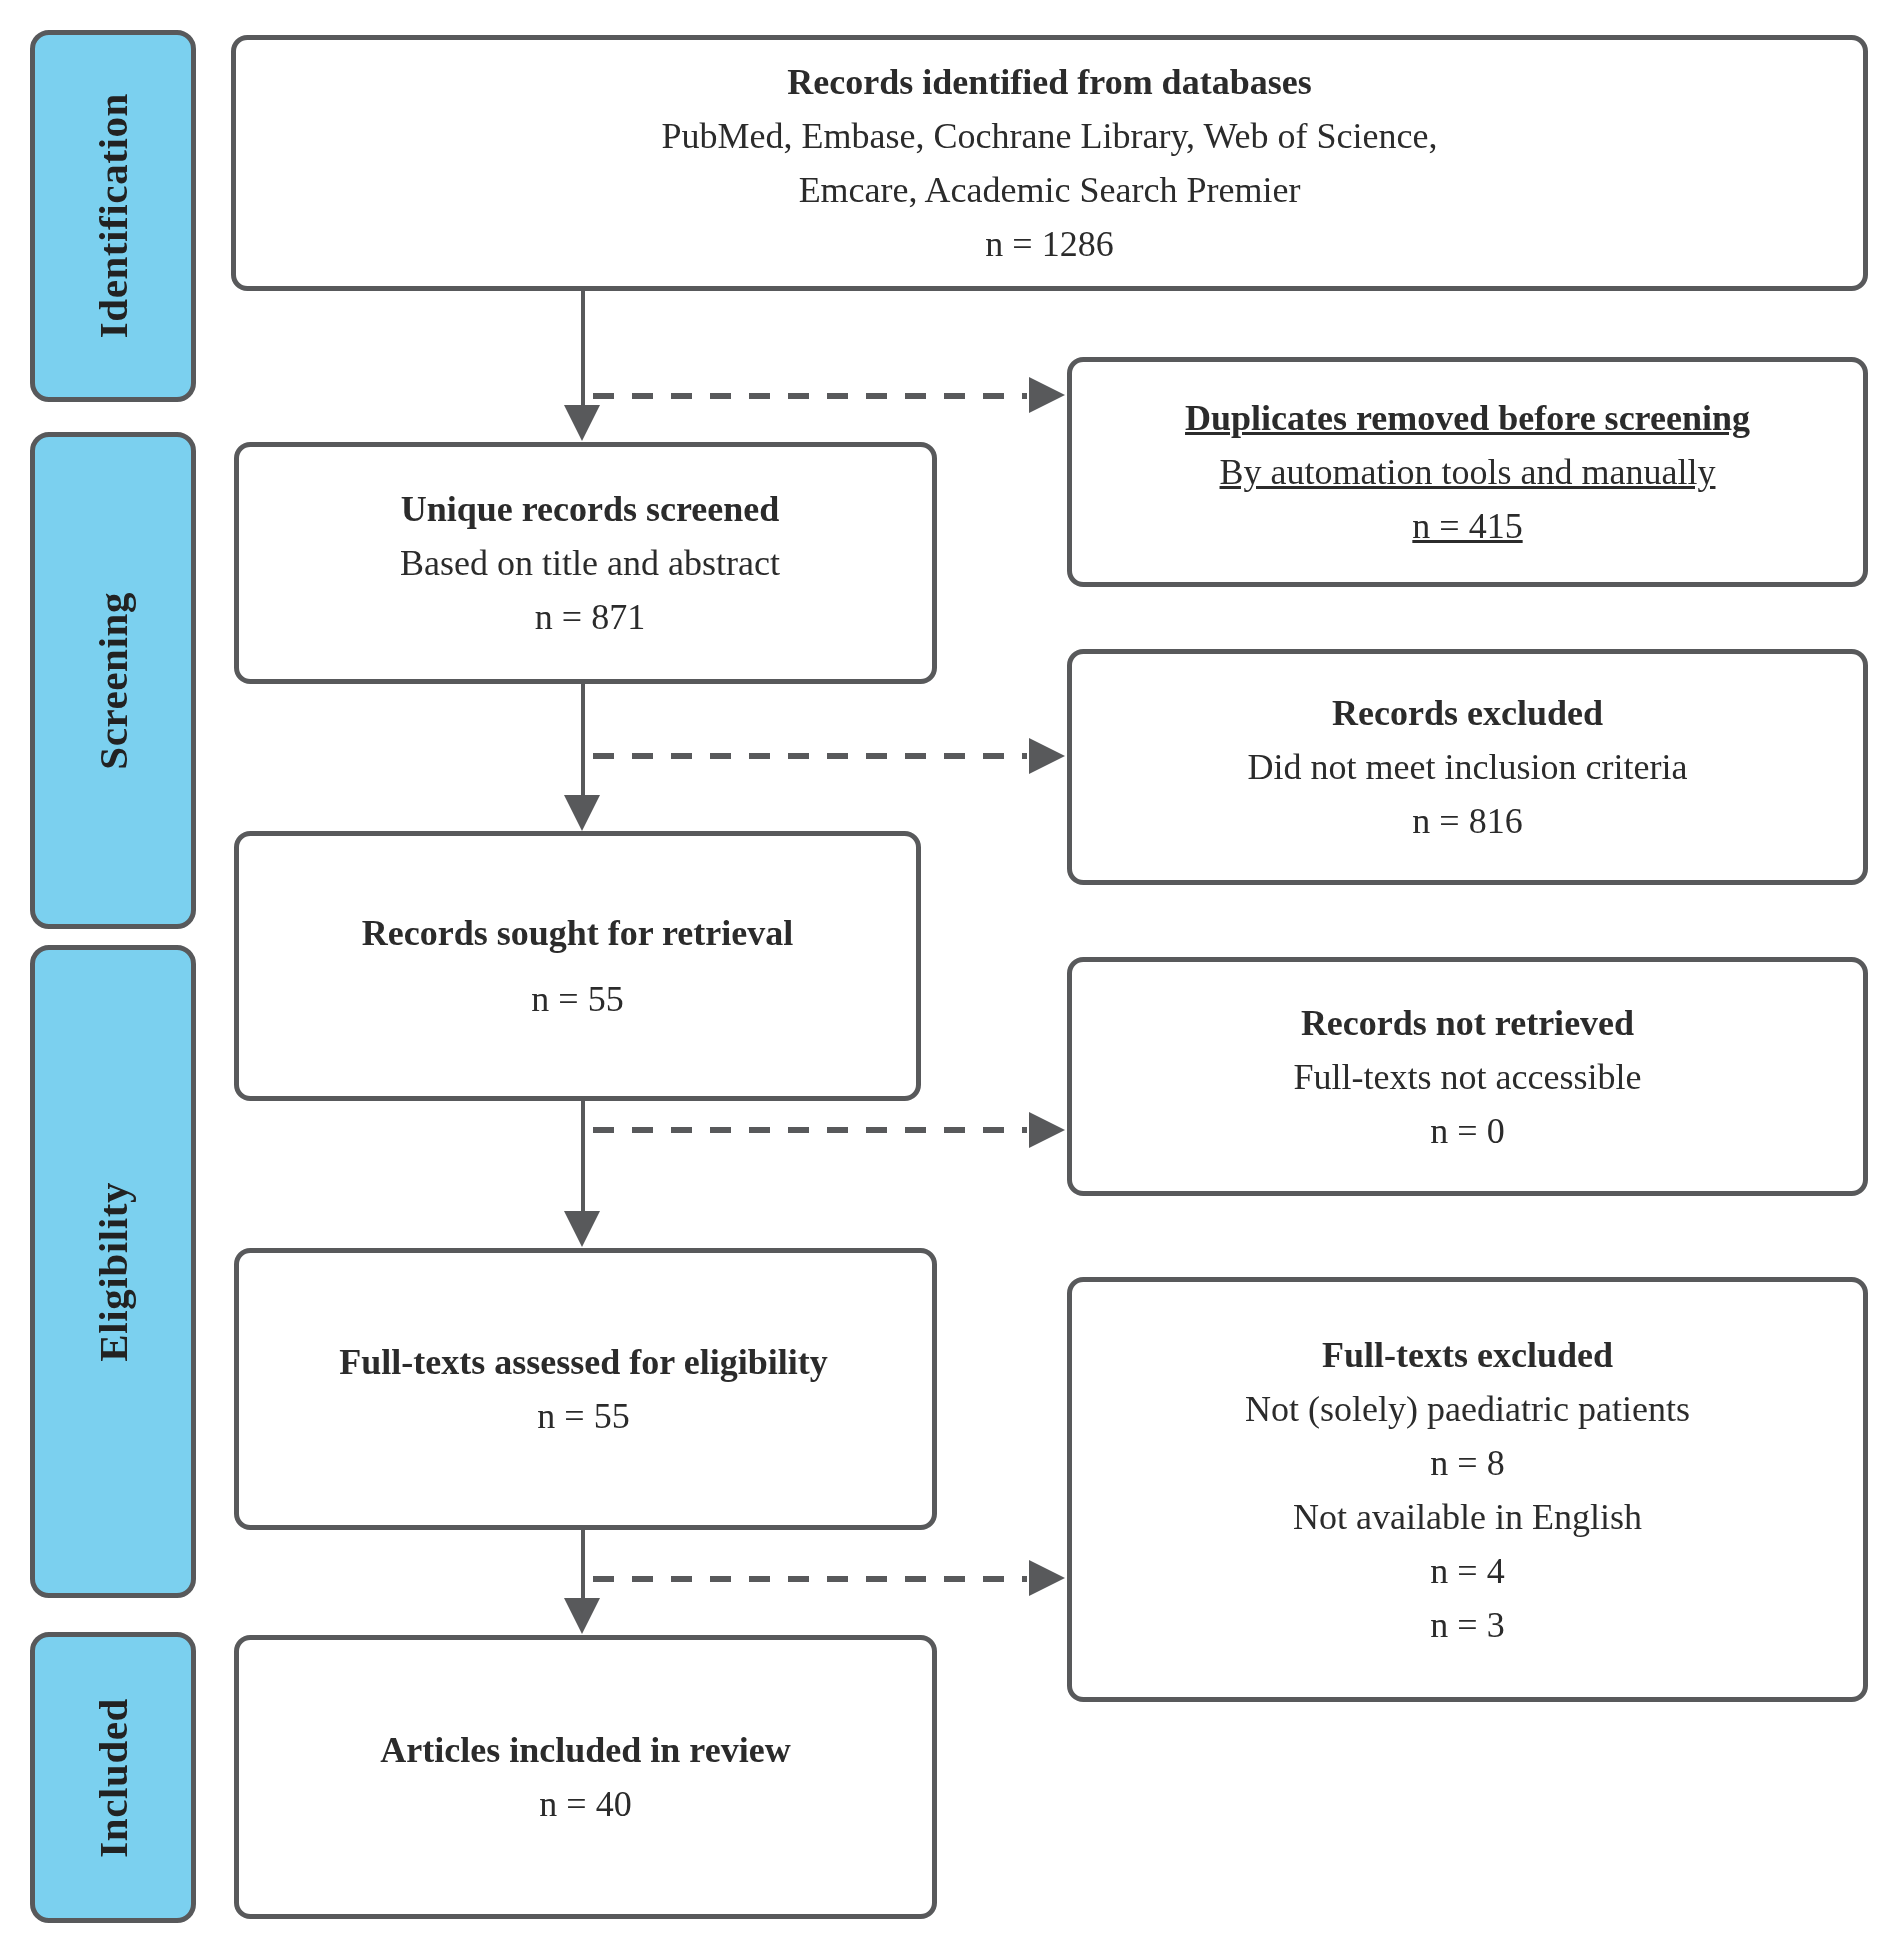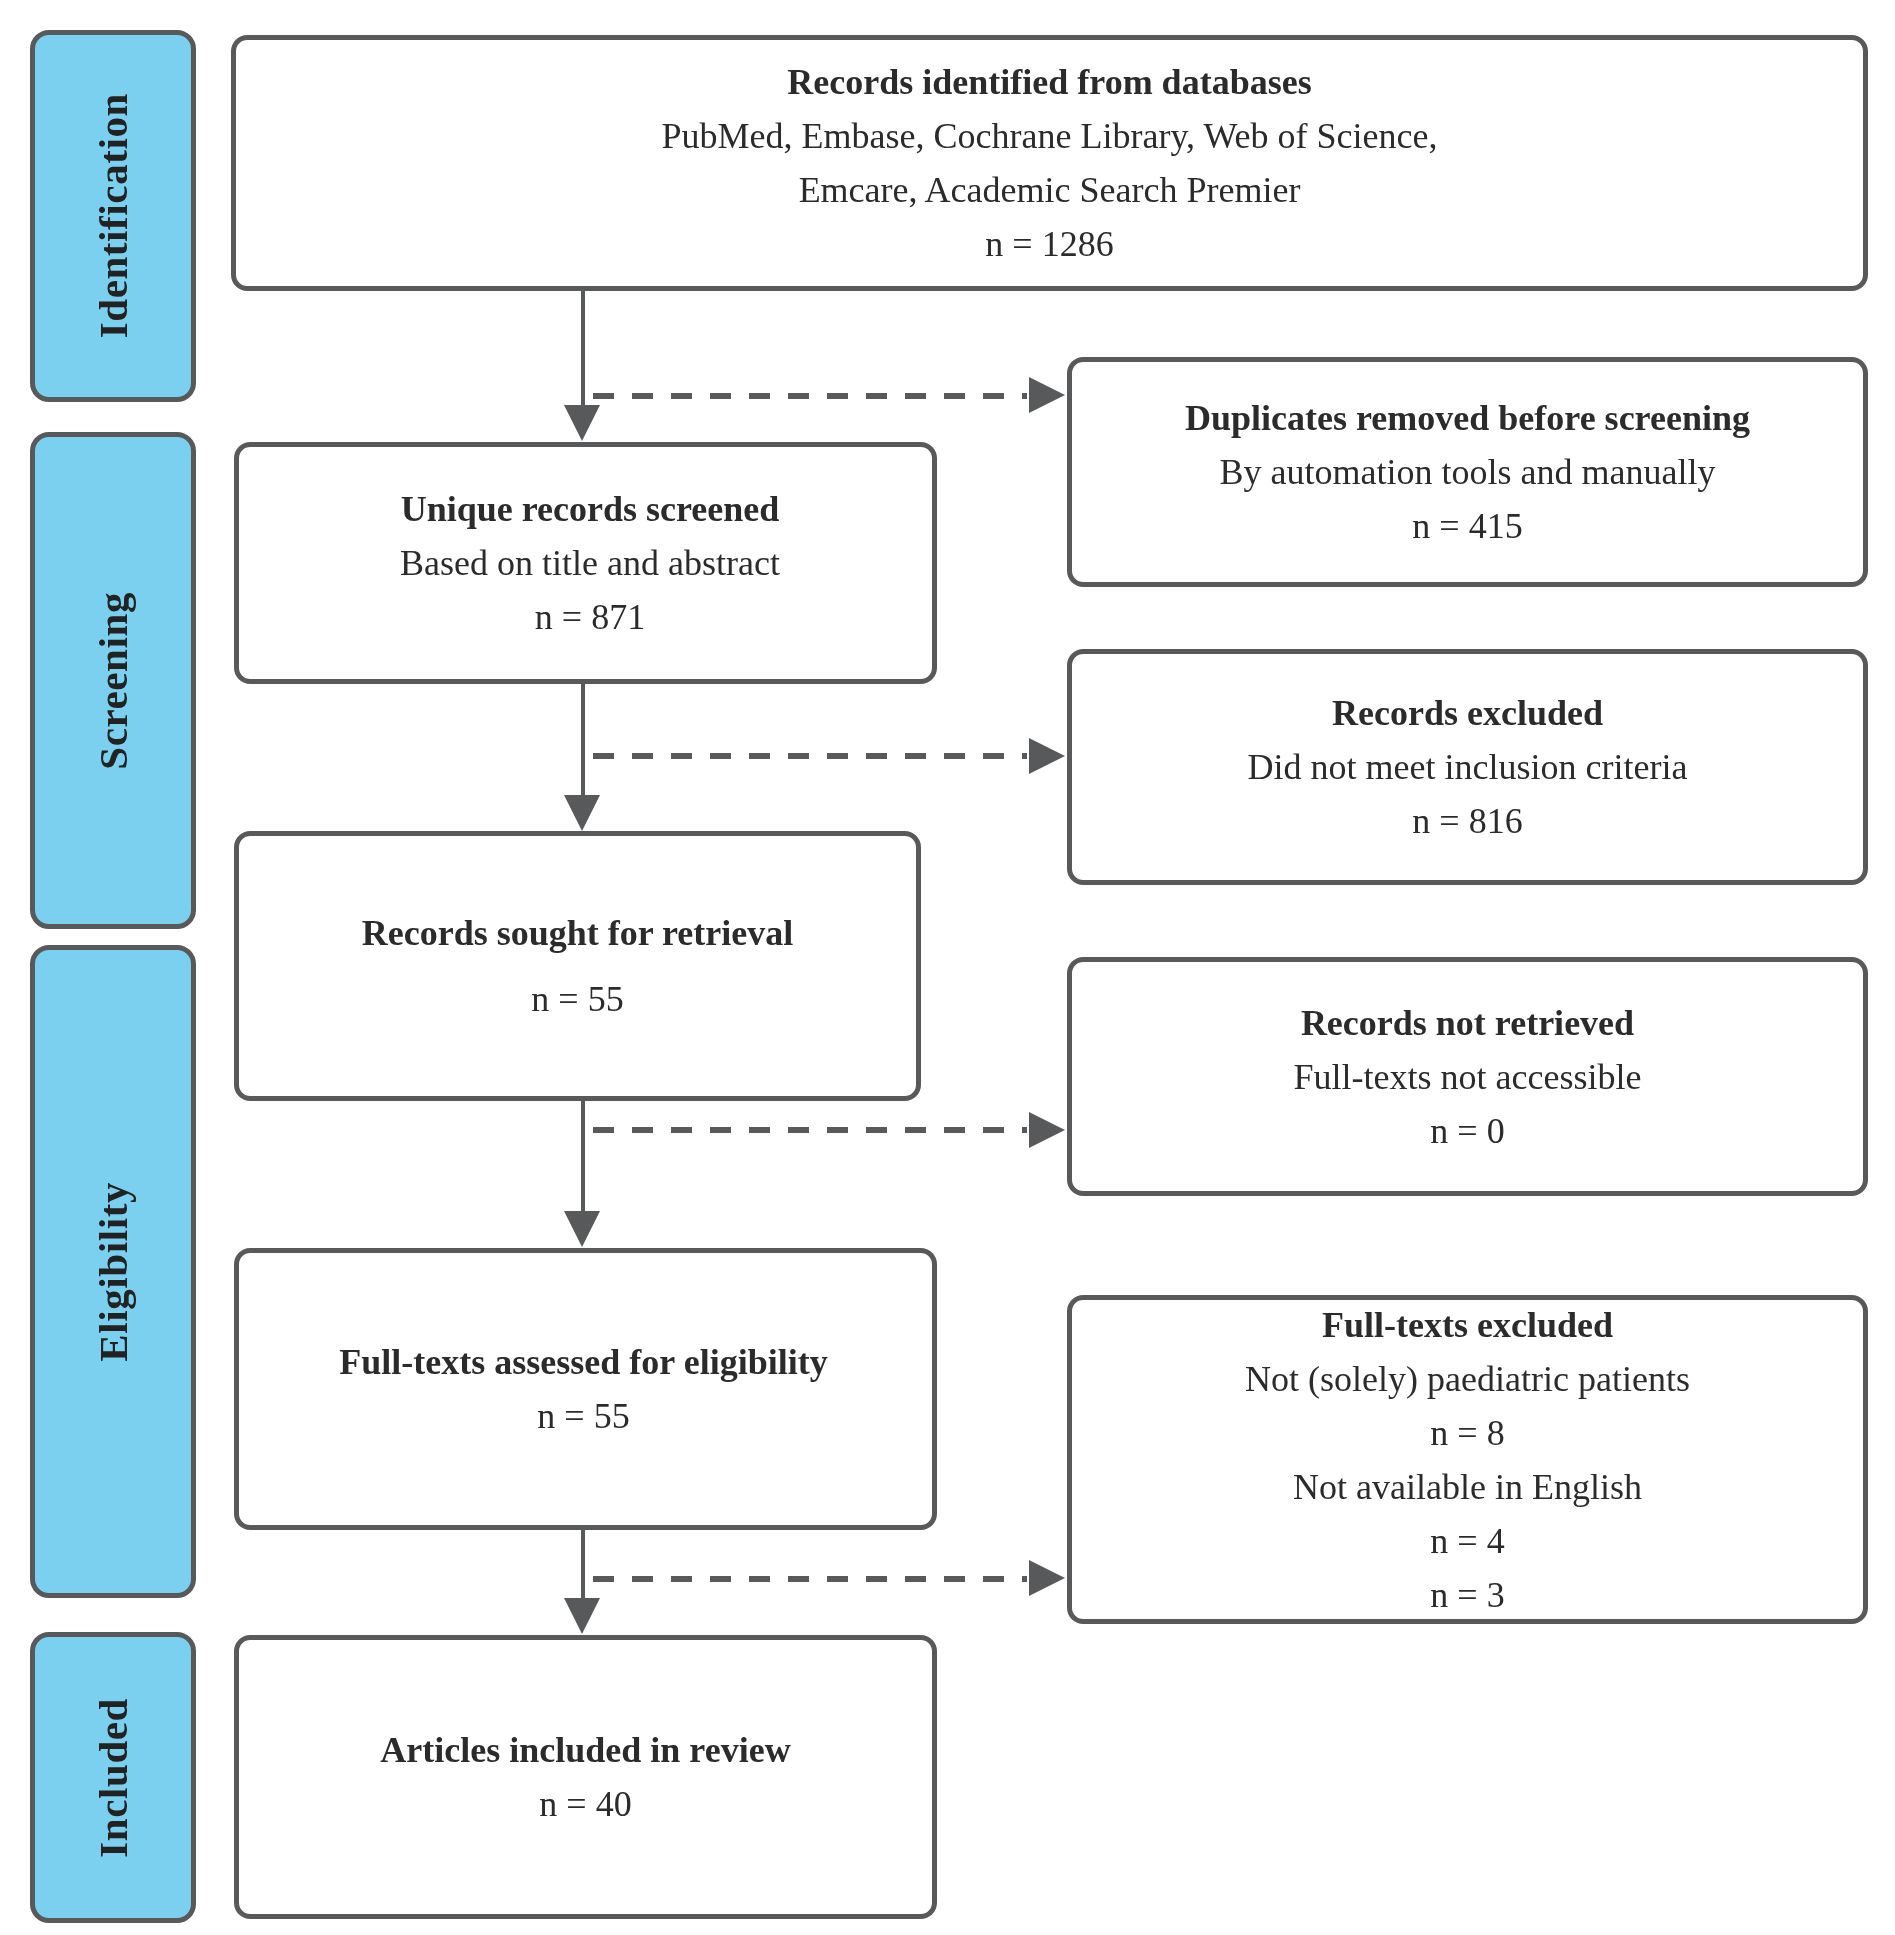--- a/index.html
+++ b/index.html
@@ -101,39 +101,39 @@
 <div class="abs box" style="left:234px;top:1248px;width:703px;height:282px;padding-left:15px;">
   <div class="title">Full-texts assessed for eligibility</div>
   <div class="line">n = 55</div>
 </div>
 
 <div class="abs box" style="left:234px;top:1635px;width:703px;height:284px;">
   <div class="title">Articles included in review</div>
   <div class="line">n = 40</div>
 </div>
 
-<div class="abs box" style="left:1067px;top:357px;width:801px;height:230px;">
+<div class="abs box" style="left:1067px;top:357px;width:801px;height:230px;text-decoration:underline;">
   <div class="title">Duplicates removed before screening</div>
   <div class="line">By automation tools and manually</div>
   <div class="line">n = 415</div>
 </div>
 
 <div class="abs box" style="left:1067px;top:649px;width:801px;height:236px;">
   <div class="title">Records excluded</div>
   <div class="line">Did not meet inclusion criteria</div>
   <div class="line">n = 816</div>
 </div>
 
 <div class="abs box" style="left:1067px;top:957px;width:801px;height:239px;">
   <div class="title">Records not retrieved</div>
   <div class="line">Full-texts not accessible</div>
   <div class="line">n = 0</div>
 </div>
 
-<div class="abs box" style="left:1067px;top:1277px;width:801px;height:329px;margin-top:18px;">
+<div class="abs box" style="left:1067px;top:1277px;width:801px;height:425px;">
   <div class="title">Full-texts excluded</div>
   <div class="line">Not (solely) paediatric patients</div>
   <div class="line">n = 8</div>
   <div class="line">Not available in English</div>
   <div class="line">n = 4</div>
   <div class="line">n = 3</div>
 </div>
 
 <div class="abs vline" style="top:291px;height:117px;"></div>
 <div class="abs arrow-down" style="top:405px;"></div>

